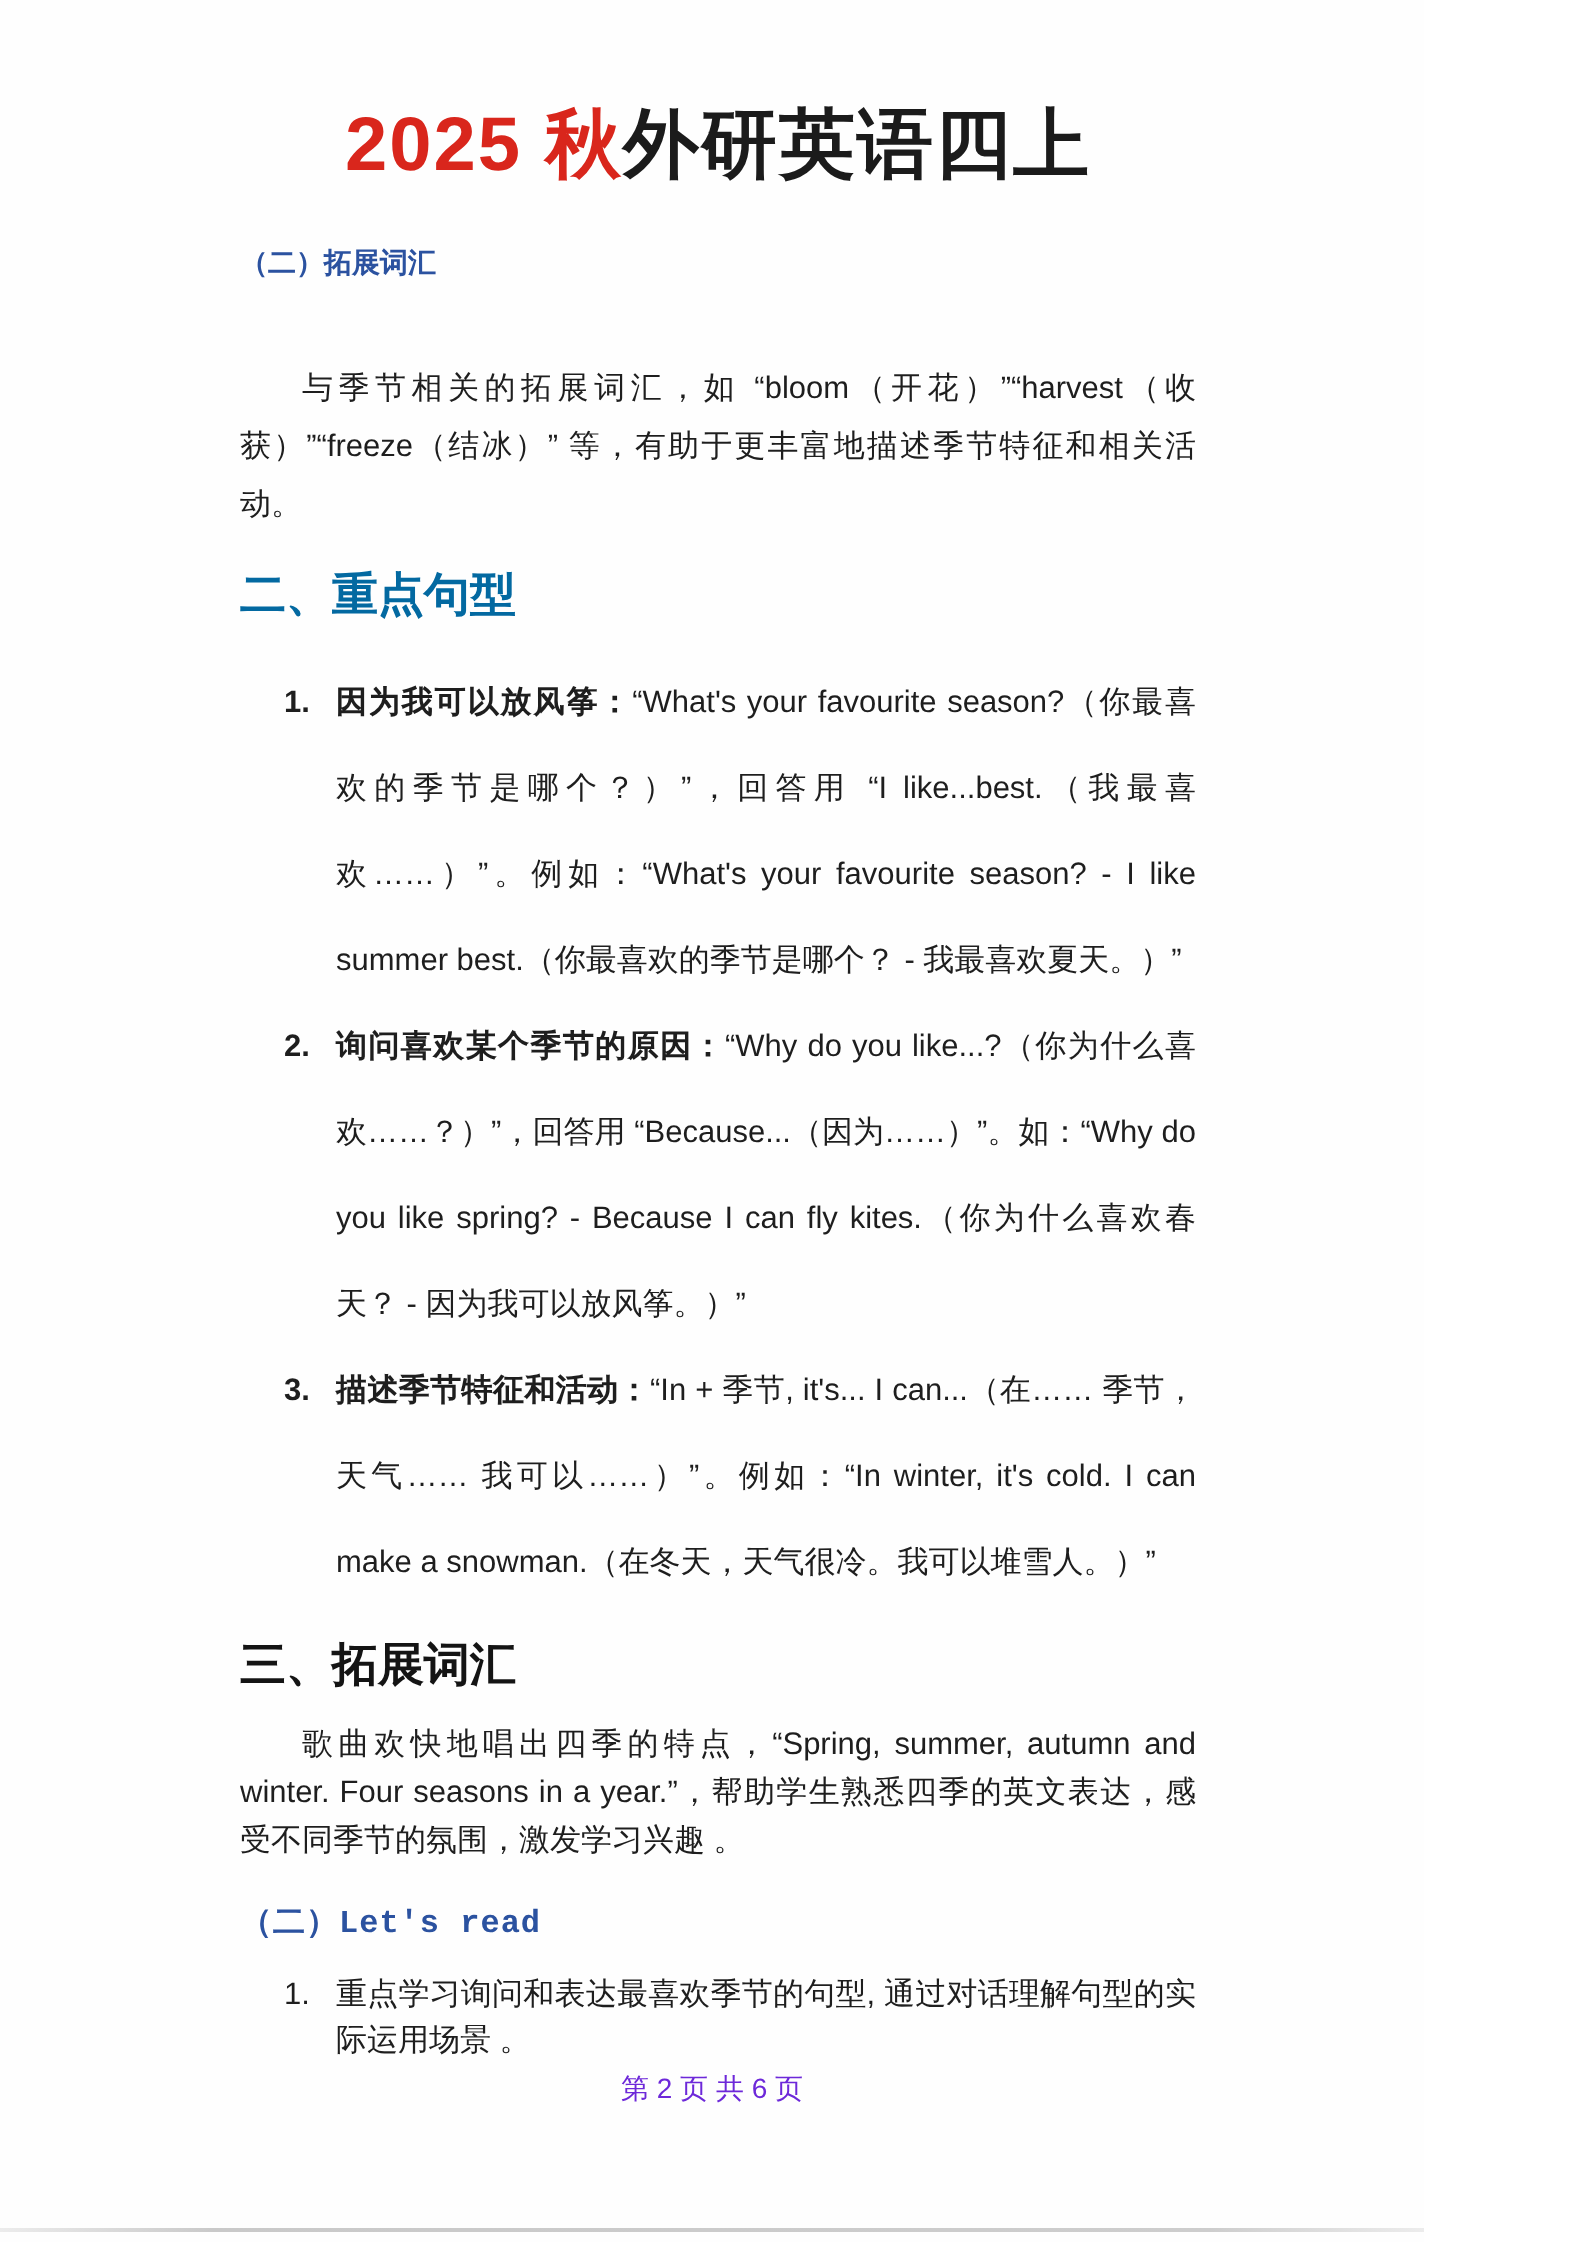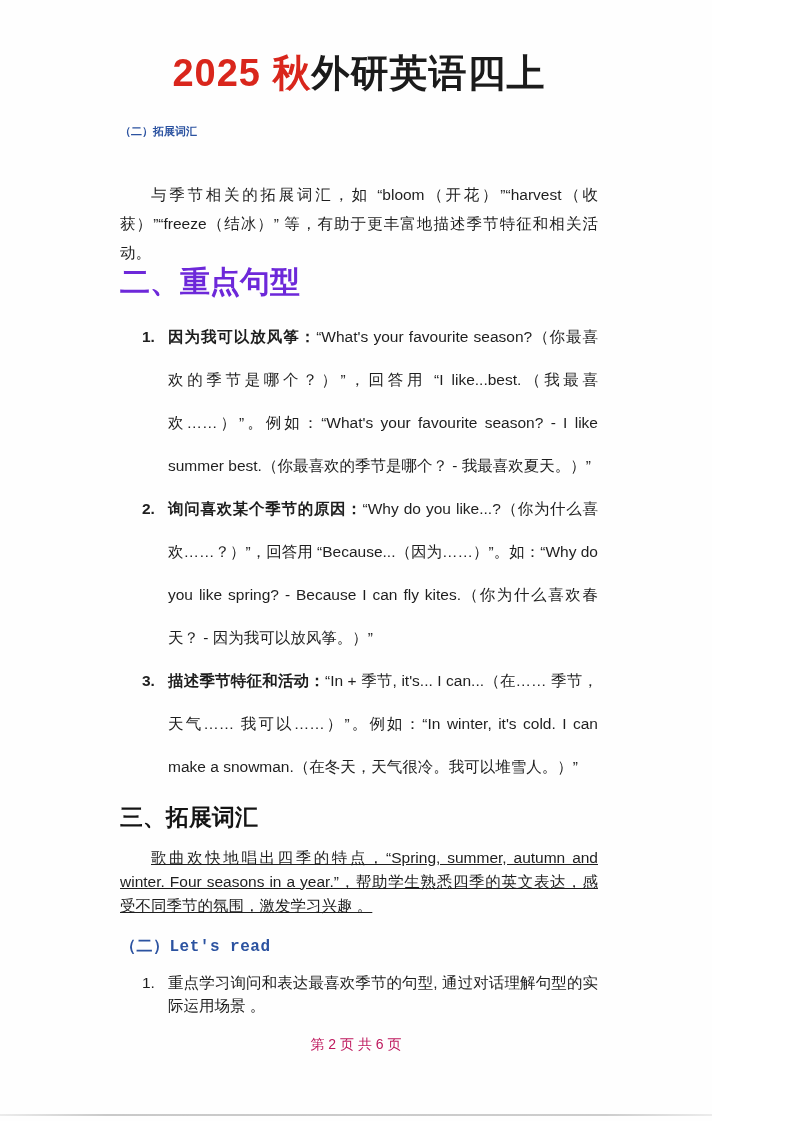--- a/index.html
+++ b/index.html
@@ -25,43 +25,43 @@
     text-align: center;
     font-size: 38px;
     line-height: 1.25;
     font-weight: 700;
     letter-spacing: 1px;
     color: #1b1b1b;
   }
   .doc-title .red { color: #d9261c; }
   .blue-heading {
     margin-top: 22px;
-    font-size: 11px;
+    font-size: 14px;
     line-height: 22px;
     font-weight: 700;
     color: #2b52a0;
   }
   .blue-heading.typewriter {
     font-family: "Liberation Mono", "DejaVu Sans Mono", monospace;
     font-size: 16px;
     letter-spacing: 0.5px;
   }
   .body-para {
     margin-top: 38px;
     font-size: 15.5px;
     line-height: 29px;
     text-align: justify;
     text-indent: 2em;
   }
   .h2-heading {
-    margin-top: 0;
-    font-size: 30px;
+    margin-top: 15px;
+    font-size: 23px;
     line-height: 30px;
     font-weight: 700;
-    color: #6d28d9;
+    color: #0369a1;
   }
   .num-list { margin-top: 18px; }
   .num-list.wide .num-item {
     font-size: 15.5px;
     line-height: 43px;
     text-align: justify;
   }
   .num-item {
     position: relative;
     padding-left: 48px;
@@ -94,21 +94,21 @@
     text-align: justify;
   }
   .num-list.tight .num-item .num { font-weight: 400; }
   .page-footer {
     position: absolute;
     top: 1036px;
     left: 0;
     width: 100%;
     text-align: center;
     font-size: 14px;
-    color: #be185d;
+    color: #6d28d9;
   }
   .scan-edge {
     position: absolute;
     left: 0;
     top: 1114px;
     width: 100%;
     height: 2px;
     background: linear-gradient(to right, #ececec, #c9c9c9 15%, #cdcdcd 85%, #ececec);
   }
 </style>
@@ -134,21 +134,21 @@
         <span class="num">2.</span><span class="lbl">询问喜欢某个季节的原因：</span><span>“Why do you like...?（你为什么喜欢……？）”，回答用 “Because...（因为……）”。如：“Why do you like spring? - Because I can fly kites.（你为什么喜欢春天？ - 因为我可以放风筝。）”</span>
       </div>
       <div class="num-item">
         <span class="num">3.</span><span class="lbl">描述季节特征和活动：</span><span>“In + 季节, it's... I can...（在…… 季节，天气…… 我可以……）”。例如：“In winter, it's cold. I can make a snowman.（在冬天，天气很冷。我可以堆雪人。）”</span>
       </div>
     </div>
 
     <div class="h3-heading">三、拓展词汇</div>
 
 
-    <p class="tight-para" style="margin-bottom:0;text-decoration:underline;">歌曲欢快地唱出四季的特点，“Spring, summer, autumn and winter. Four seasons in a year.”，帮助学生熟悉四季的英文表达，感受不同季节的氛围，激发学习兴趣 。</p>
+    <p class="tight-para" style="margin-bottom:0;">歌曲欢快地唱出四季的特点，“Spring, summer, autumn and winter. Four seasons in a year.”，帮助学生熟悉四季的英文表达，感受不同季节的氛围，激发学习兴趣 。</p>
 
     <div class="blue-heading typewriter sub-heading-2">（二）Let's read</div>
 
     <div class="num-list tight">
       <div class="num-item">
         <span class="num">1.</span><span>重点学习询问和表达最喜欢季节的句型, 通过对话理解句型的实际运用场景 。</span>
       </div>
     </div>
 
   </div>

